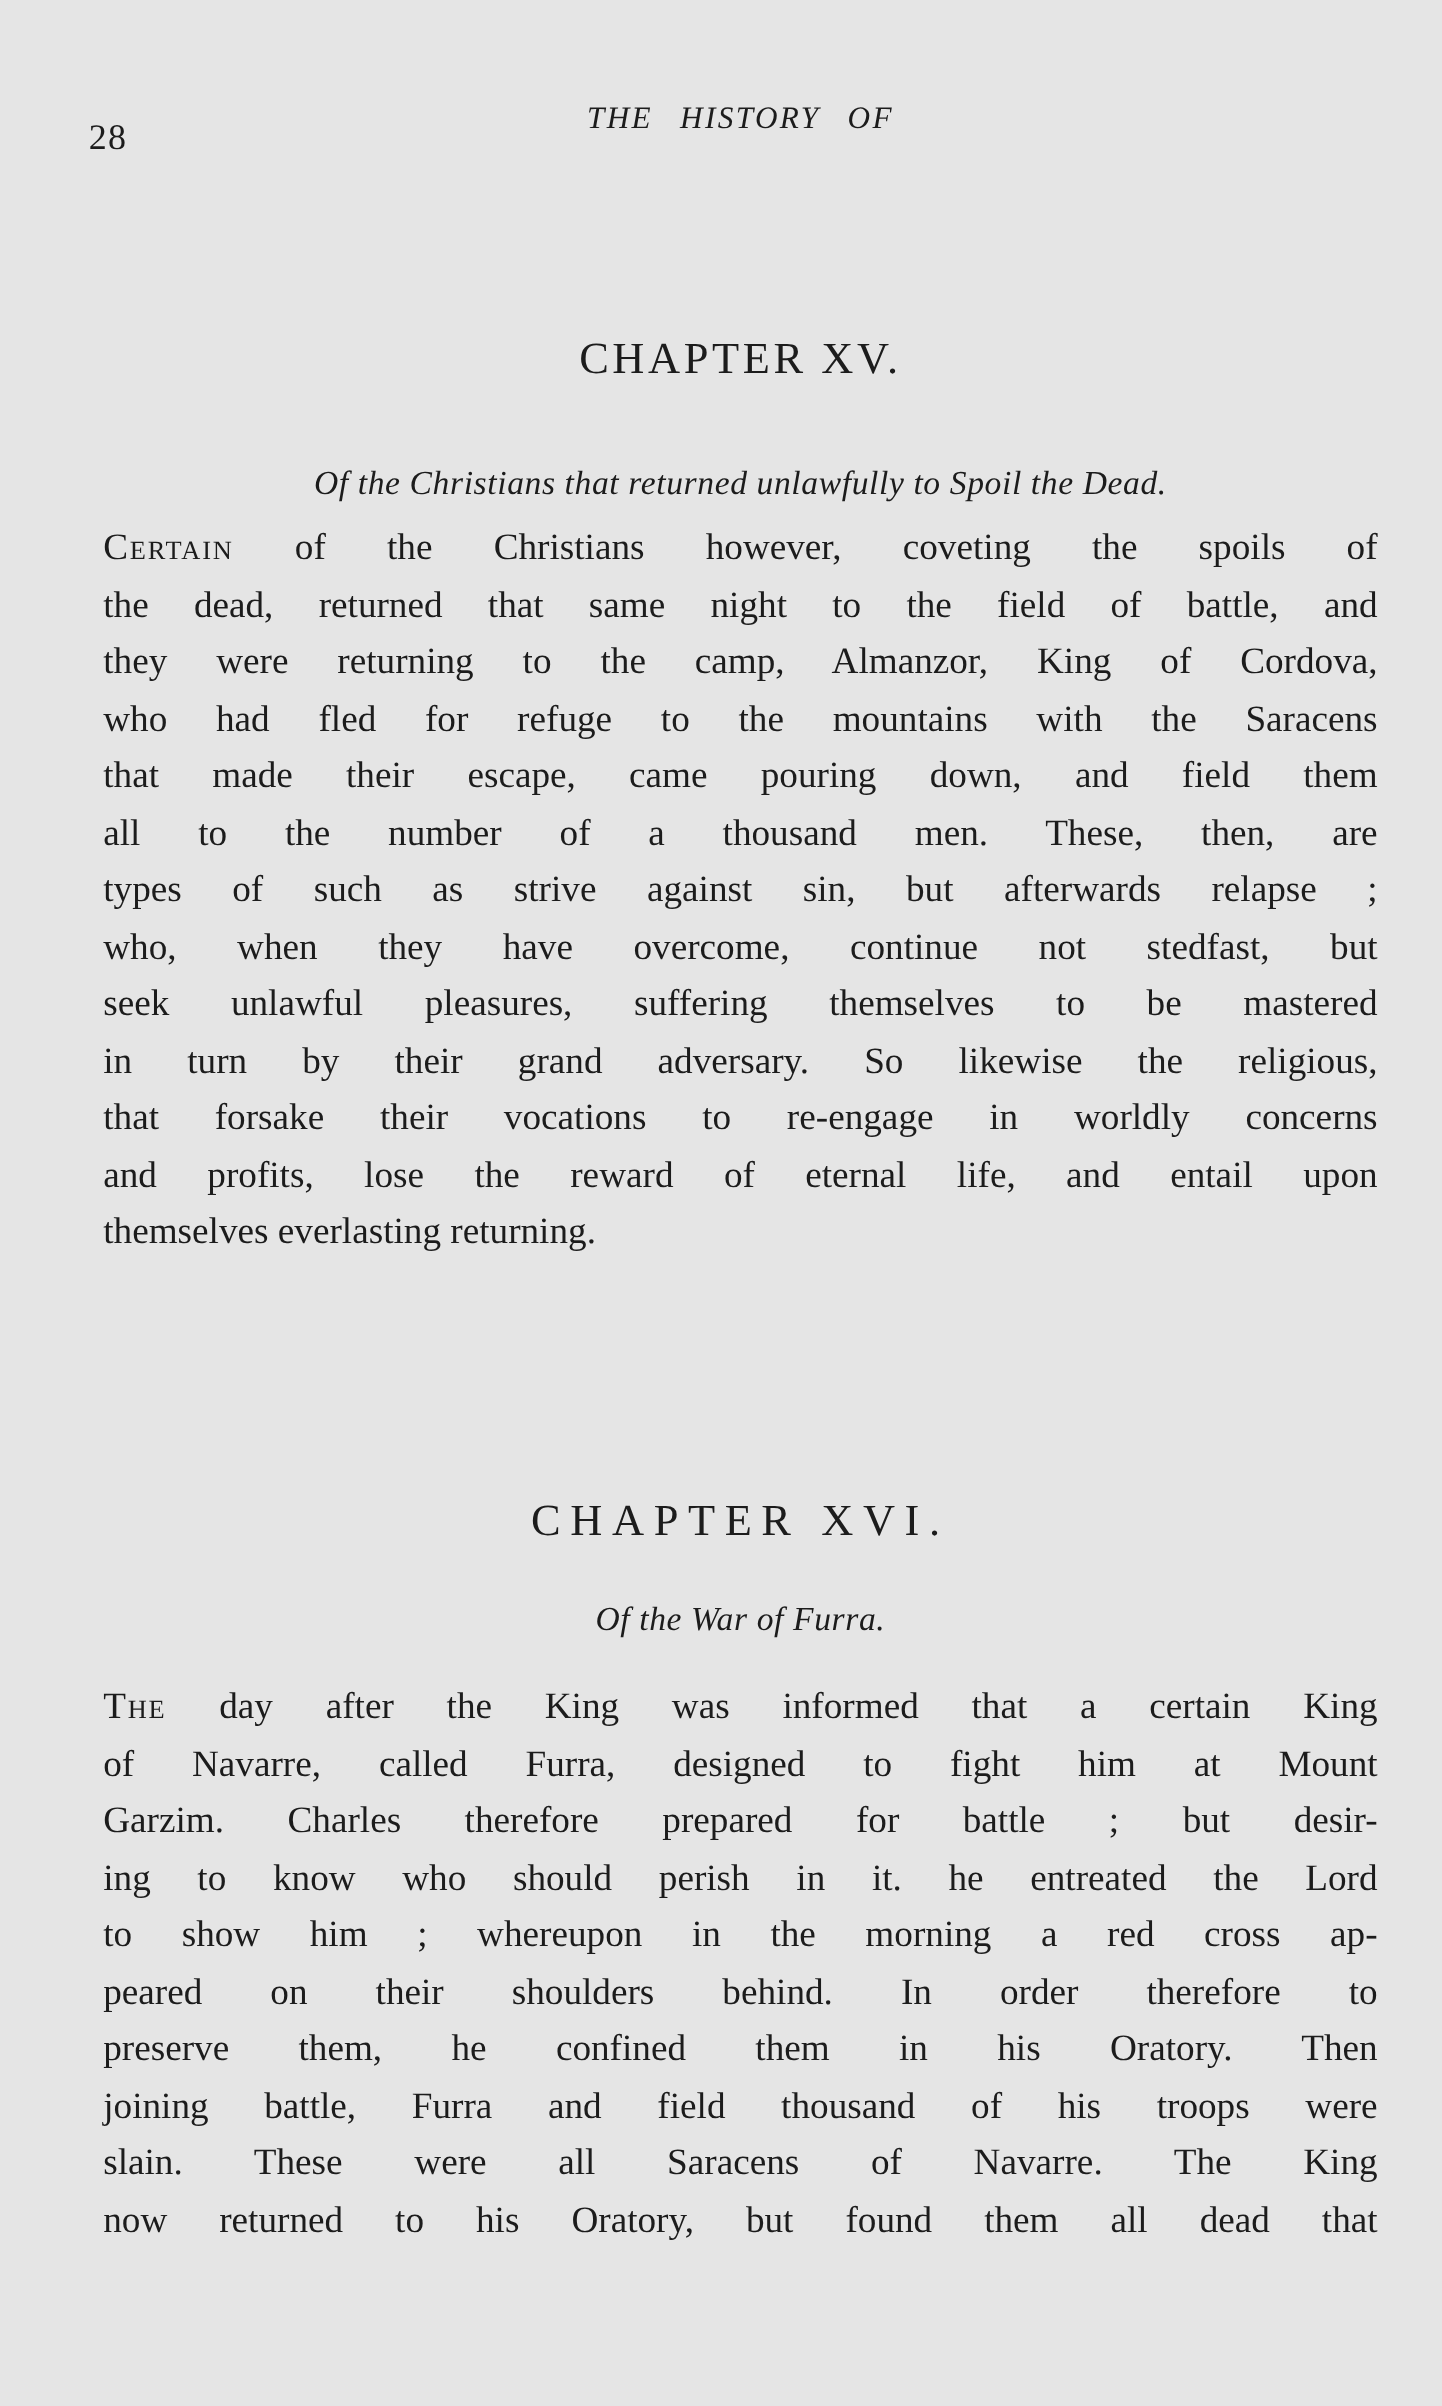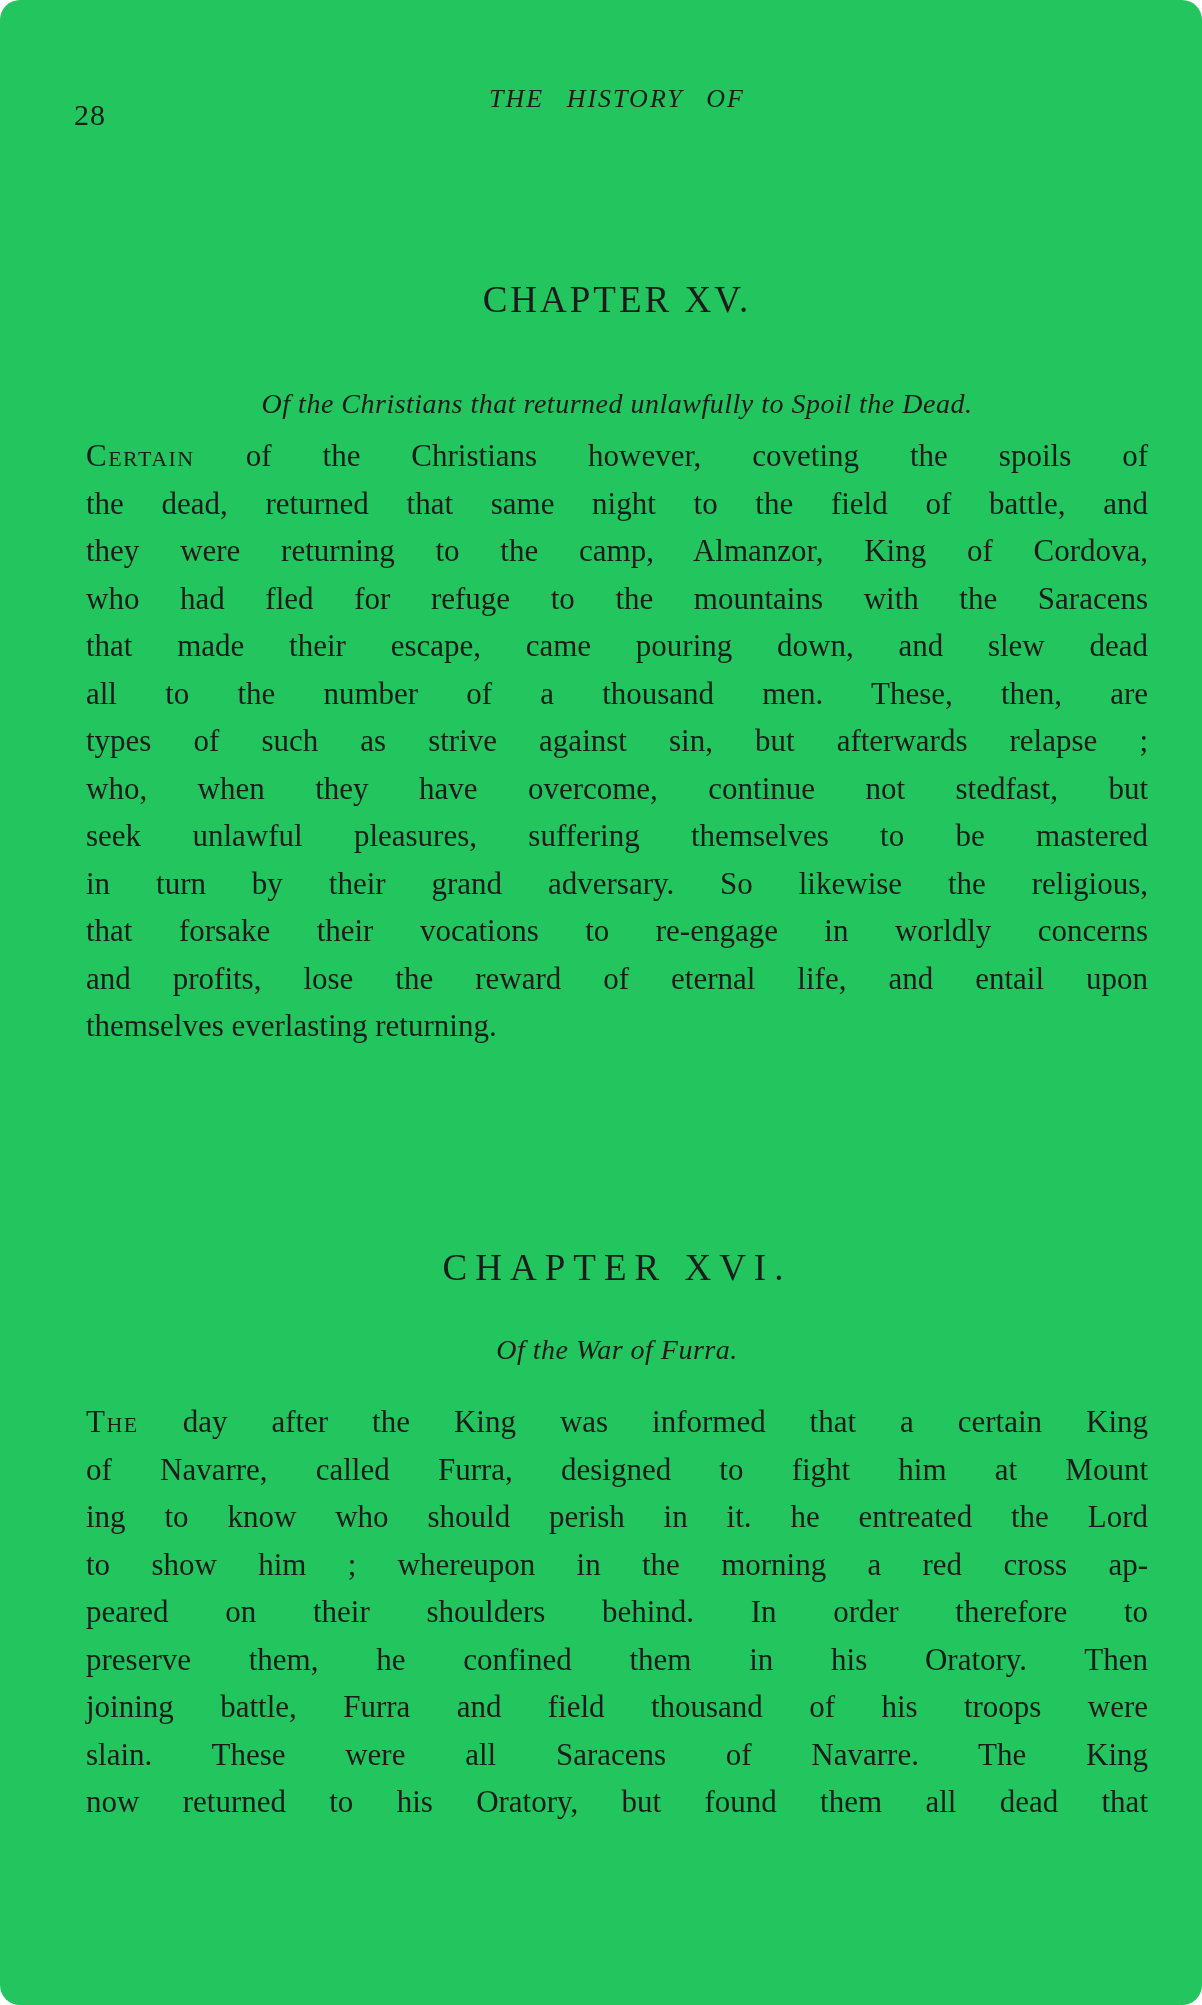--- a/index.html
+++ b/index.html
@@ -4,25 +4,24 @@
 <style>
   html, body {
     margin: 0;
     padding: 0;
     background: #ffffff;
   }
   .page {
     position: relative;
     width: 1202px;
     height: 2005px;
-    background: #22c55e;
+    background: #e5e5e5;
     color: #1c1c1c;
     font-family: "Liberation Serif", "DejaVu Serif", serif;
     overflow: hidden;
-    border-radius: 20px;
   }
   .content {
     position: absolute;
     left: 86px;
     width: 1062px;
     top: 0;
   }
   
   .running-head {
     position: absolute;
@@ -110,37 +109,38 @@
     </header>
 
     <h2 class="chapter-heading h-ch15">CHAPTER XV.</h2>
     <p class="chapter-subtitle s-ch15">Of the Christians that returned unlawfully to Spoil the Dead.</p>
 
     <div class="body-text b-ch15">
       <div class="line"><span class="lead-word">Certain</span><span> of the Christians however, coveting the spoils of</span></div>
       <div class="line">the dead, returned that same night to the field of battle, and</div>
       <div class="line">they were returning to the camp, Almanzor, King of Cordova,</div>
       <div class="line">who had fled for refuge to the mountains with the Saracens</div>
-      <div class="line">that made their escape, came pouring down, and slew dead</div>
+      <div class="line">that made their escape, came pouring down, and field them</div>
       <div class="line">all to the number of a thousand men.  These, then, are</div>
       <div class="line">types of such as strive against sin, but afterwards relapse ;</div>
       <div class="line">who, when they have overcome, continue not stedfast, but</div>
       <div class="line">seek unlawful pleasures, suffering themselves to be mastered</div>
       <div class="line">in turn by their grand adversary.  So likewise the religious,</div>
       <div class="line">that forsake their vocations to re-engage in worldly concerns</div>
       <div class="line">and profits, lose the reward of eternal life, and entail upon</div>
       <div class="line last">themselves everlasting returning.</div>
     </div>
 
     <h2 class="chapter-heading wide h-ch16">CHAPTER XVI.</h2>
     <p class="chapter-subtitle s-ch16">Of the War of Furra.</p>
 
     <div class="body-text b-ch16">
       <div class="line"><span class="lead-word">The</span><span> day after the King was informed that a certain King</span></div>
       <div class="line">of Navarre, called Furra, designed to fight him at Mount</div>
+      <div class="line">Garzim.  Charles therefore prepared for battle ; but desir-</div>
       <div class="line">ing to know who should perish in it. he entreated the Lord</div>
       <div class="line">to show him ; whereupon in the morning a red cross ap-</div>
       <div class="line">peared on their shoulders behind.  In order therefore to</div>
       <div class="line">preserve them, he confined them in his Oratory.  Then</div>
       <div class="line">joining battle, Furra and field thousand of his troops were</div>
       <div class="line">slain.  These were all Saracens of Navarre.  The King</div>
       <div class="line">now returned to his Oratory, but found them all dead that</div>
     </div>
 
   </div>

